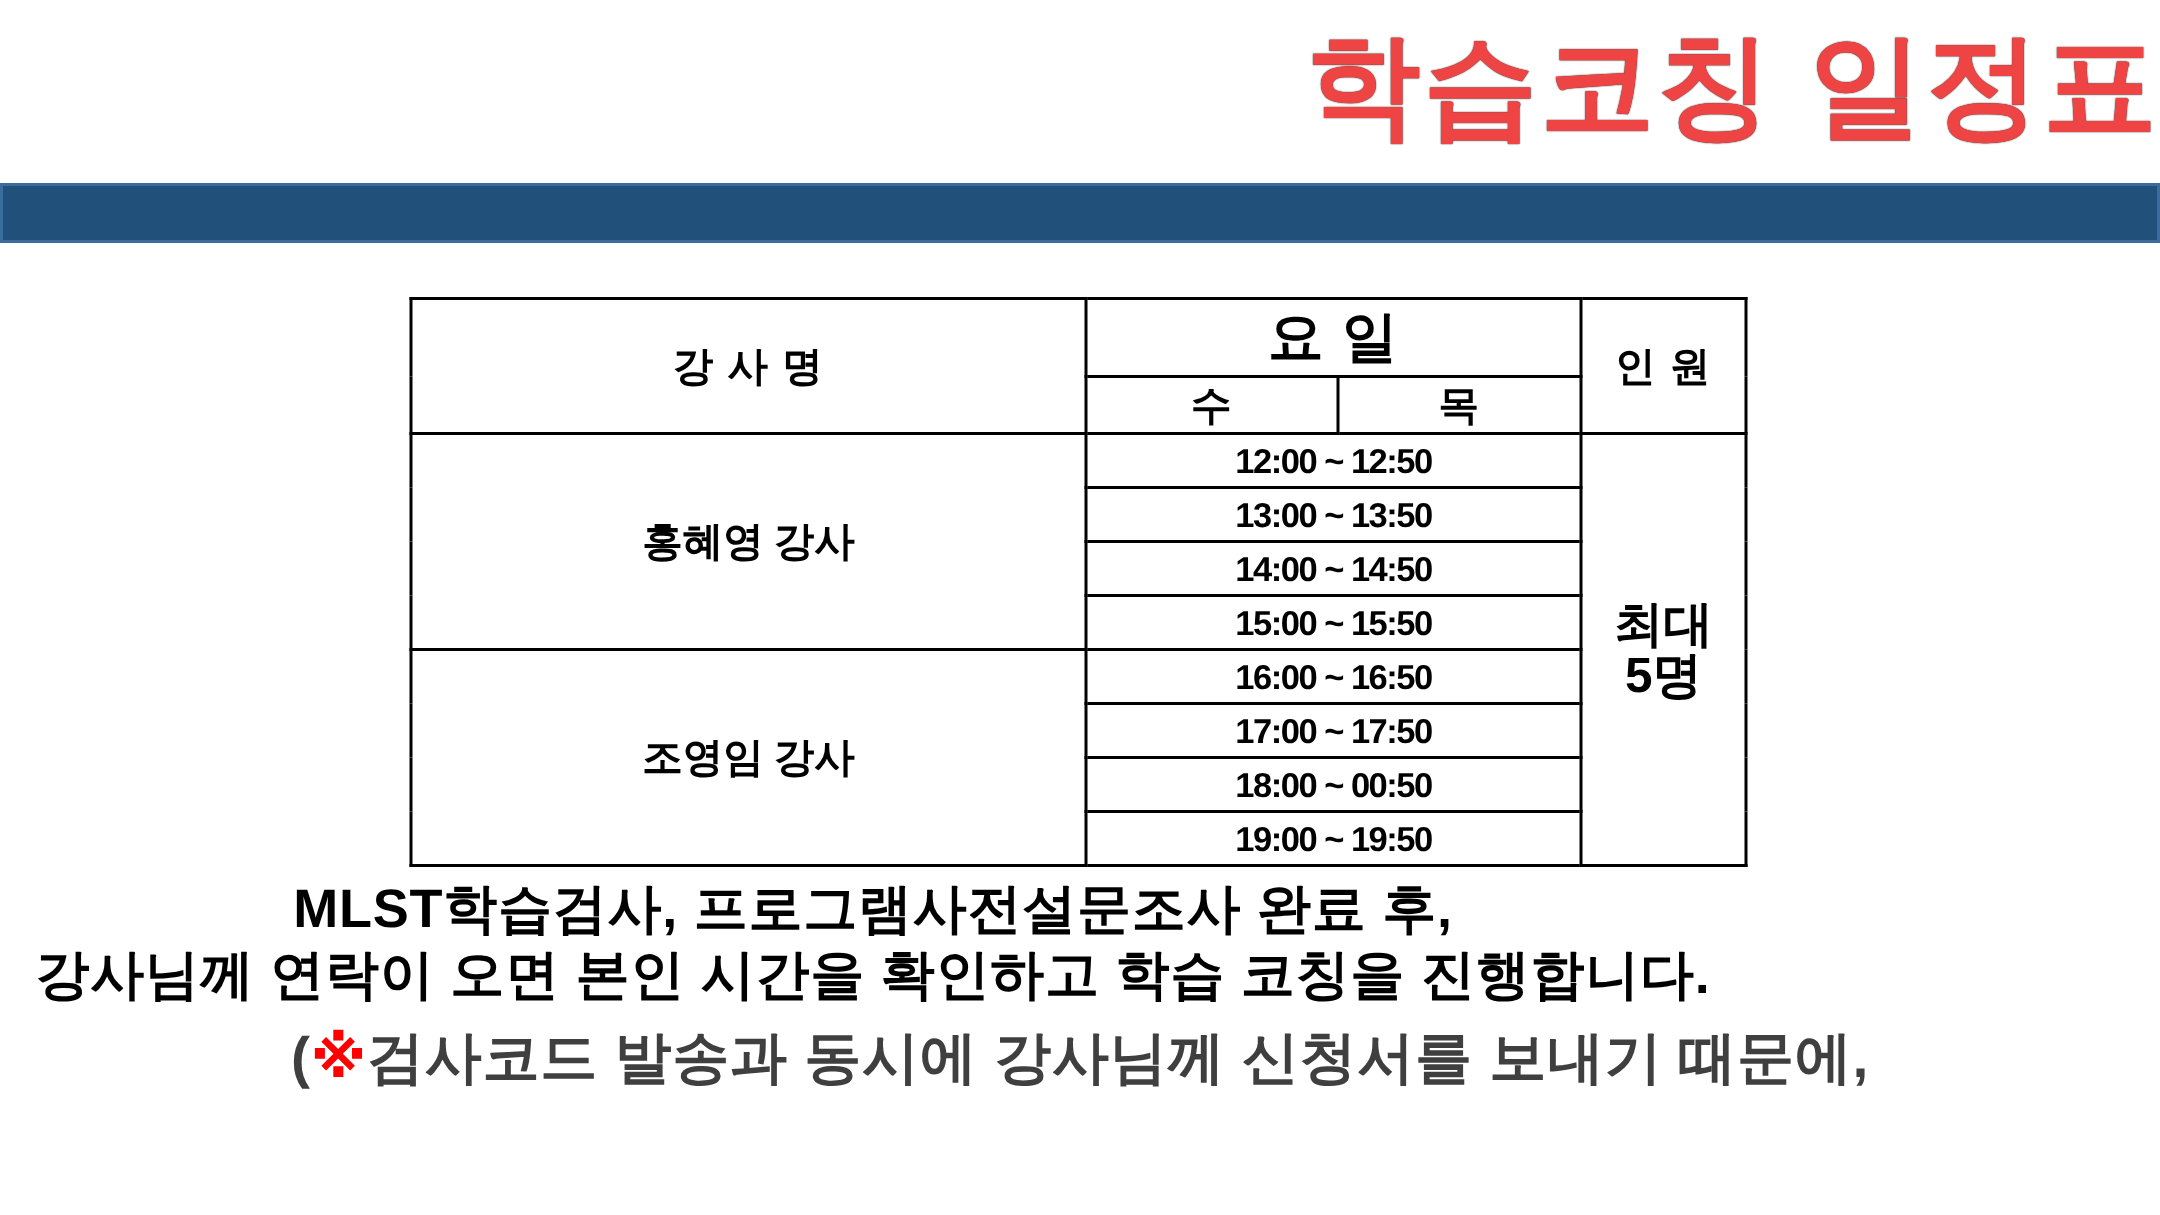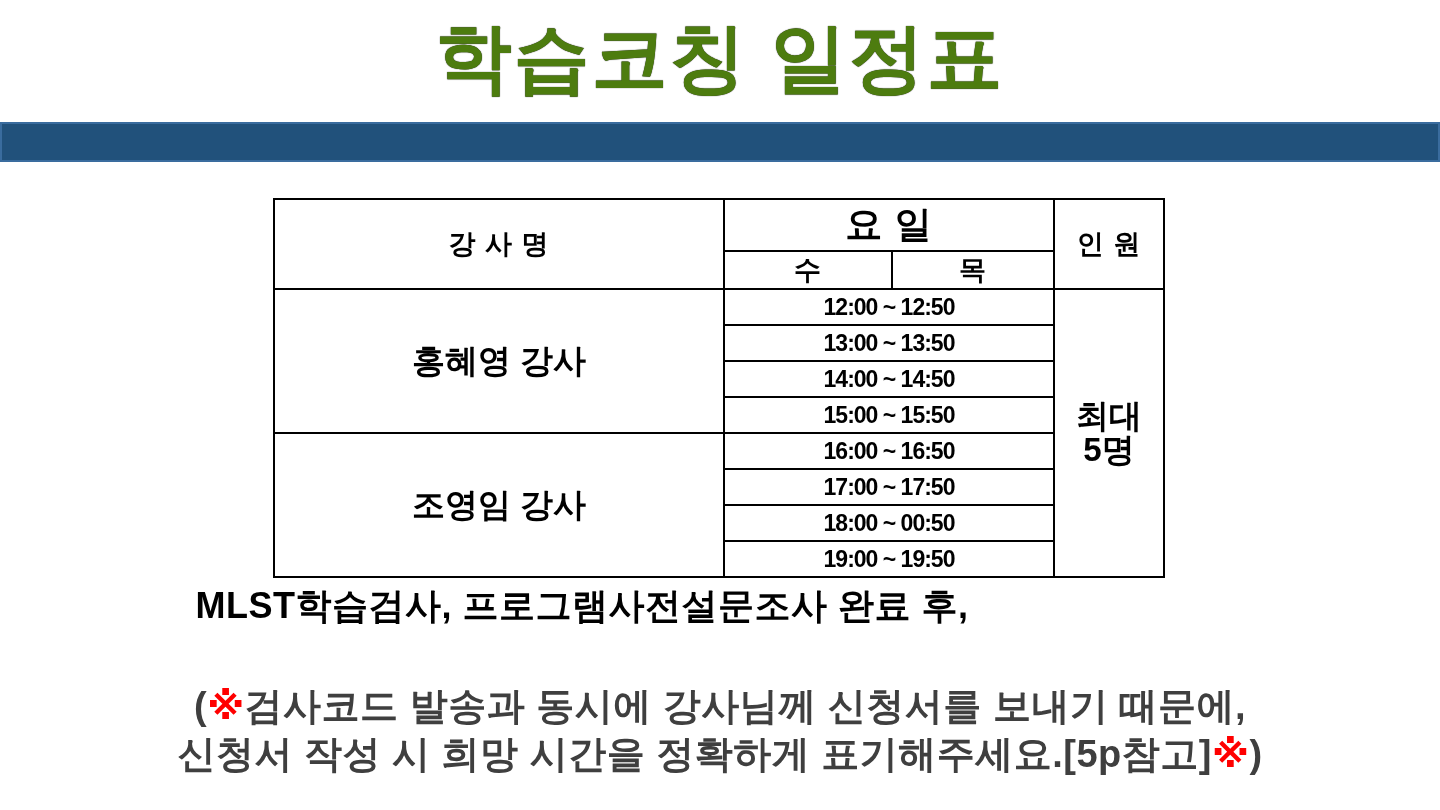--- a/index.html
+++ b/index.html
@@ -10,26 +10,26 @@
     font-family:"Liberation Sans","DejaVu Sans",sans-serif;
     color:#000;
     overflow:hidden;
   }
 
   
   .slide-title {
     position:absolute;
     top:12px; left:0;
     width:1440px;
-    text-align:center;
+    text-align:right;
     font-size:76px;
     line-height:92px;
     font-weight:900;
     letter-spacing:2px;
-    color:#4d7c0f;
+    color:#ef4444;
     text-shadow:0 0 1px #000;
   }
 
   
   .divider-bar {
     position:absolute;
     top:122px; left:0;
     width:1440px; height:40px;
     background:#21517B;
     border:2px solid #3A6C9E;
@@ -53,21 +53,21 @@
   td.hdr-light { background:#BDD7EE; font-size:27px; letter-spacing:1px; }
   td.hdr-medium { background:#9DC3E6; font-size:37px; letter-spacing:1px; }
   tr.hdr-row1 { height:38px; }
   tr.hdr-row2 { height:34px; }
   tr.body-row { height:36px; }
   td.time-cell {
     font-size:23px;
     letter-spacing:-1px;
     font-stretch:condensed;
   }
-  td.name-cell { font-size:33px; }
+  td.name-cell { font-size:27px;font-family:Liberation Serif, serif; }
   td.cap-cell { font-size:33px; line-height:34px; }
 
   
   .note-main {
     position:absolute;
     top:584px; left:0;
     width:1164px;
     text-align:center;
     font-size:36px;
     line-height:44px;
@@ -141,18 +141,18 @@
       <td class="time-cell" colspan="2">18:00 ~ 00:50</td>
     </tr>
     <tr class="body-row">
       <td class="time-cell" colspan="2">19:00 ~ 19:50</td>
     </tr>
   </tbody>
 </table>
 
 <div class="note-main">
   <div>MLST학습검사, 프로그램사전설문조사 완료 후,</div>
+  <div>강사님께 연락이 오면 본인 시간을 확인하고 학습 코칭을 진행합니다.</div>
 </div>
 
 <div class="note-sub">
   <div><span>(</span><span class="ref-mark">※</span><span>검사코드 발송과 동시에 강사님께 신청서를 보내기 때문에,</span></div>
-  <div><span>신청서 작성 시 희망 시간을 정확하게 표기해주세요.[5p참고]</span><span class="ref-mark">※</span><span>)</span></div>
 </div>
 
 </body></html>

